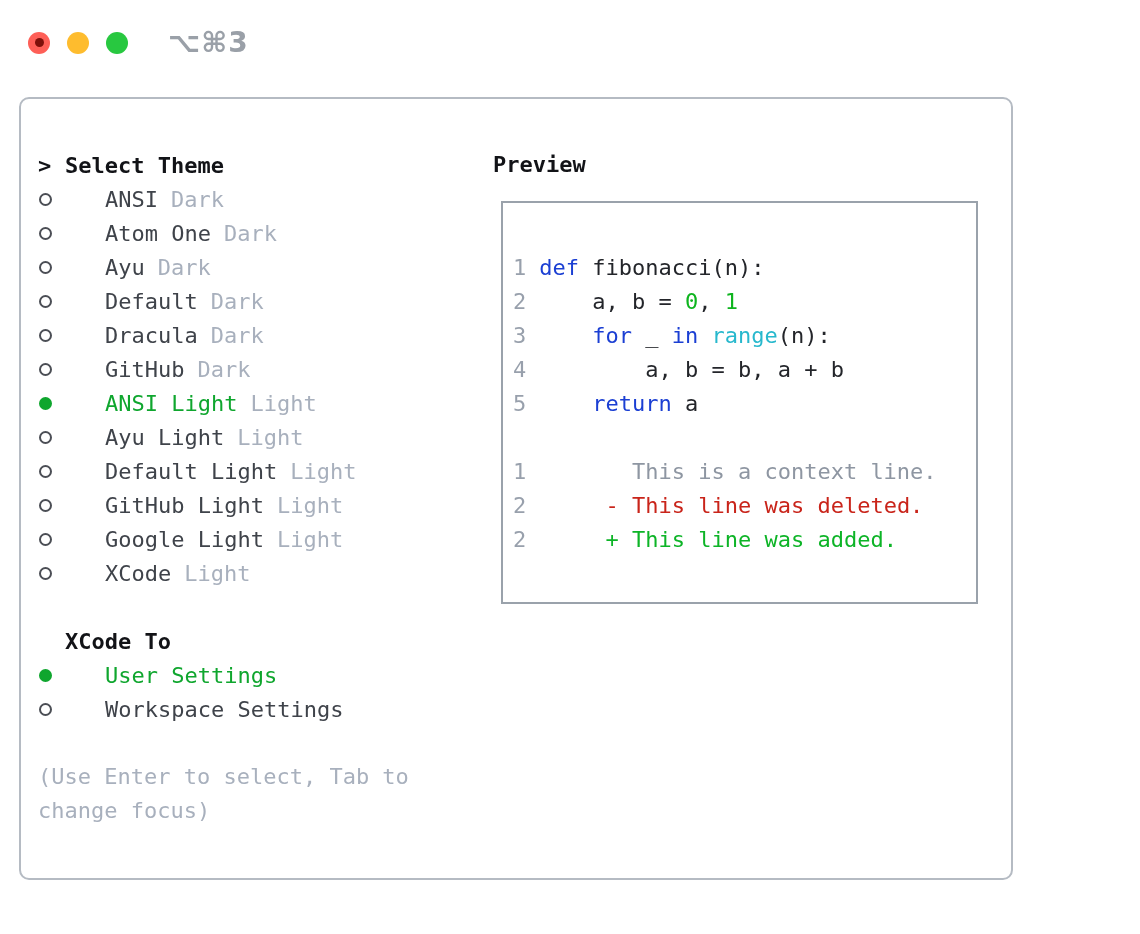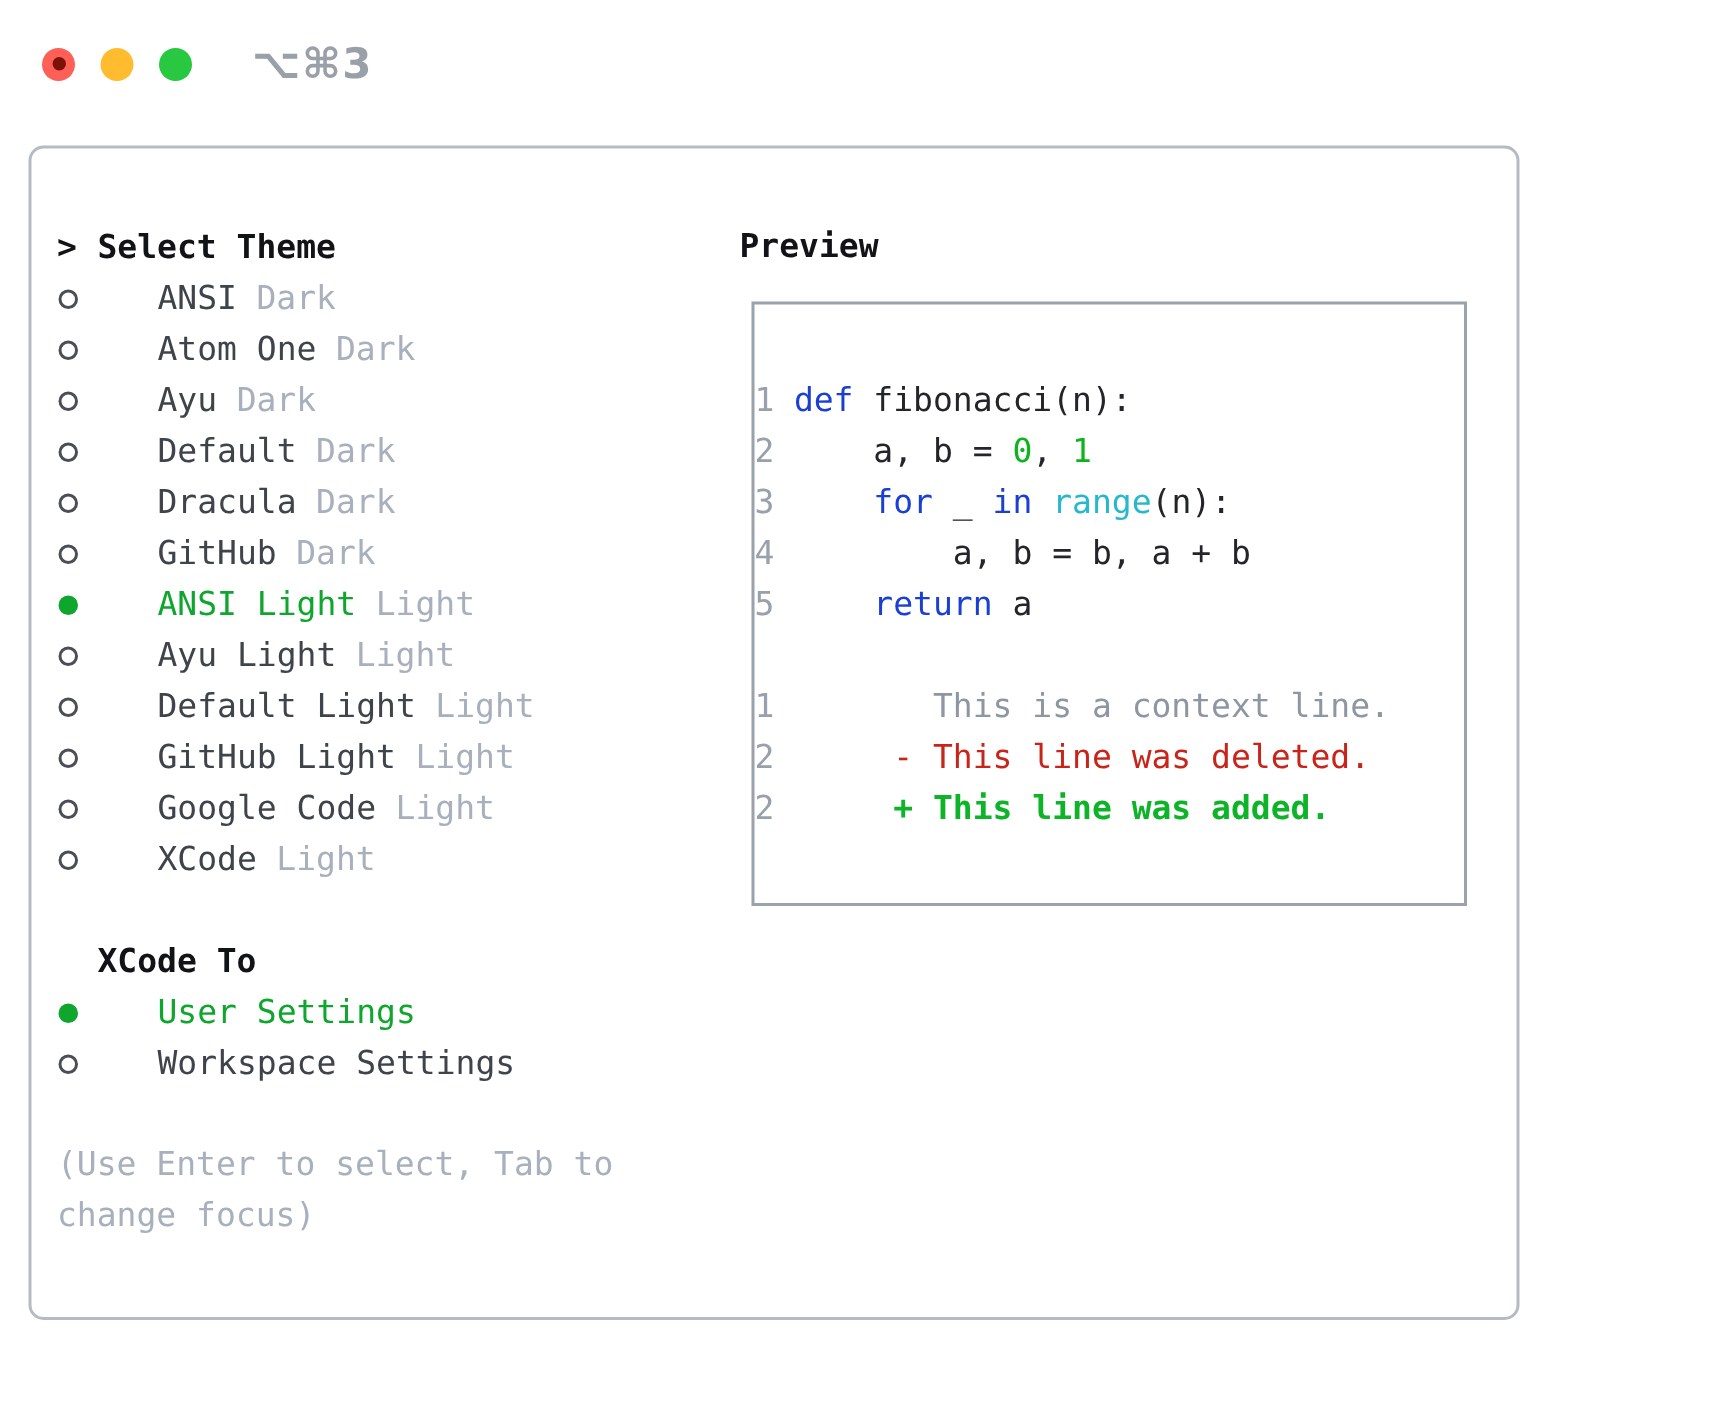--- a/index.html
+++ b/index.html
@@ -43,32 +43,32 @@
   .tvariant { color:#a8b0bd; margin-left:13px; }
   .option.selected .tname { color:#0fa62e; }
   .spacer { height:34px; }
   .hint { margin-top:0; width:412px; color:#a8b0bd; font-size:22px; line-height:34px; }
 
   
   .preview { position:absolute; left:472px; top:49px; }
   .pheader { font-size:22px; line-height:34px; font-weight:bold; color:#121317; }
   .pbox {
     margin-top:19px; margin-left:8px; width:477px; height:403px;
-    border:2px solid #9aa2ab; background:#ffffff; padding:48px 8px 0 0;
+    border:2px solid #9aa2ab; background:#ffffff; padding:48px 8px 0 10px;
   }
   .cl { height:34px; line-height:34px; font-size:22px; white-space:pre; }
   .ln { color:#98a0ac; margin-right:13px; }
   .blankline { height:34px; }
   .tok-pl  { color:#23252a; }
   .tok-kw  { color:#1b3fd3; }
   .tok-bi  { color:#27b8cd; }
   .tok-num { color:#0db41e; }
   .tok-ctx { color:#8e96a2; }
   .tok-del { color:#c9241a; }
-  .tok-add { color:#0db427;font-weight:bold; }
+  .tok-add { color:#0db427; }
 </style>
 </head>
 <body>
 
 <div class="stage">
 
   <div class="titlebar">
     <div class="lights">
       <span class="light red">
           <span class="innerdot"></span>
@@ -91,21 +91,21 @@
           <div class="row option"><span class="cell"><span class="bullet"></span></span><span class="tname">ANSI</span><span class="tvariant">Dark</span></div>
           <div class="row option"><span class="cell"><span class="bullet"></span></span><span class="tname">Atom One</span><span class="tvariant">Dark</span></div>
           <div class="row option"><span class="cell"><span class="bullet"></span></span><span class="tname">Ayu</span><span class="tvariant">Dark</span></div>
           <div class="row option"><span class="cell"><span class="bullet"></span></span><span class="tname">Default</span><span class="tvariant">Dark</span></div>
           <div class="row option"><span class="cell"><span class="bullet"></span></span><span class="tname">Dracula</span><span class="tvariant">Dark</span></div>
           <div class="row option"><span class="cell"><span class="bullet"></span></span><span class="tname">GitHub</span><span class="tvariant">Dark</span></div>
           <div class="row option selected"><span class="cell"><span class="bullet filled"></span></span><span class="tname">ANSI Light</span><span class="tvariant">Light</span></div>
           <div class="row option"><span class="cell"><span class="bullet"></span></span><span class="tname">Ayu Light</span><span class="tvariant">Light</span></div>
           <div class="row option"><span class="cell"><span class="bullet"></span></span><span class="tname">Default Light</span><span class="tvariant">Light</span></div>
           <div class="row option"><span class="cell"><span class="bullet"></span></span><span class="tname">GitHub Light</span><span class="tvariant">Light</span></div>
-          <div class="row option"><span class="cell"><span class="bullet"></span></span><span class="tname">Google Code</span><span class="tvariant">Light</span></div>
+          <div class="row option"><span class="cell"><span class="bullet"></span></span><span class="tname">Google Light</span><span class="tvariant">Light</span></div>
           <div class="row option"><span class="cell"><span class="bullet"></span></span><span class="tname">XCode</span><span class="tvariant">Light</span></div>
         </div>
 
       <div class="spacer"></div>
 
       <div class="row">
         <span class="cell"></span>
         <span class="h">XCode To</span>
       </div>
 

